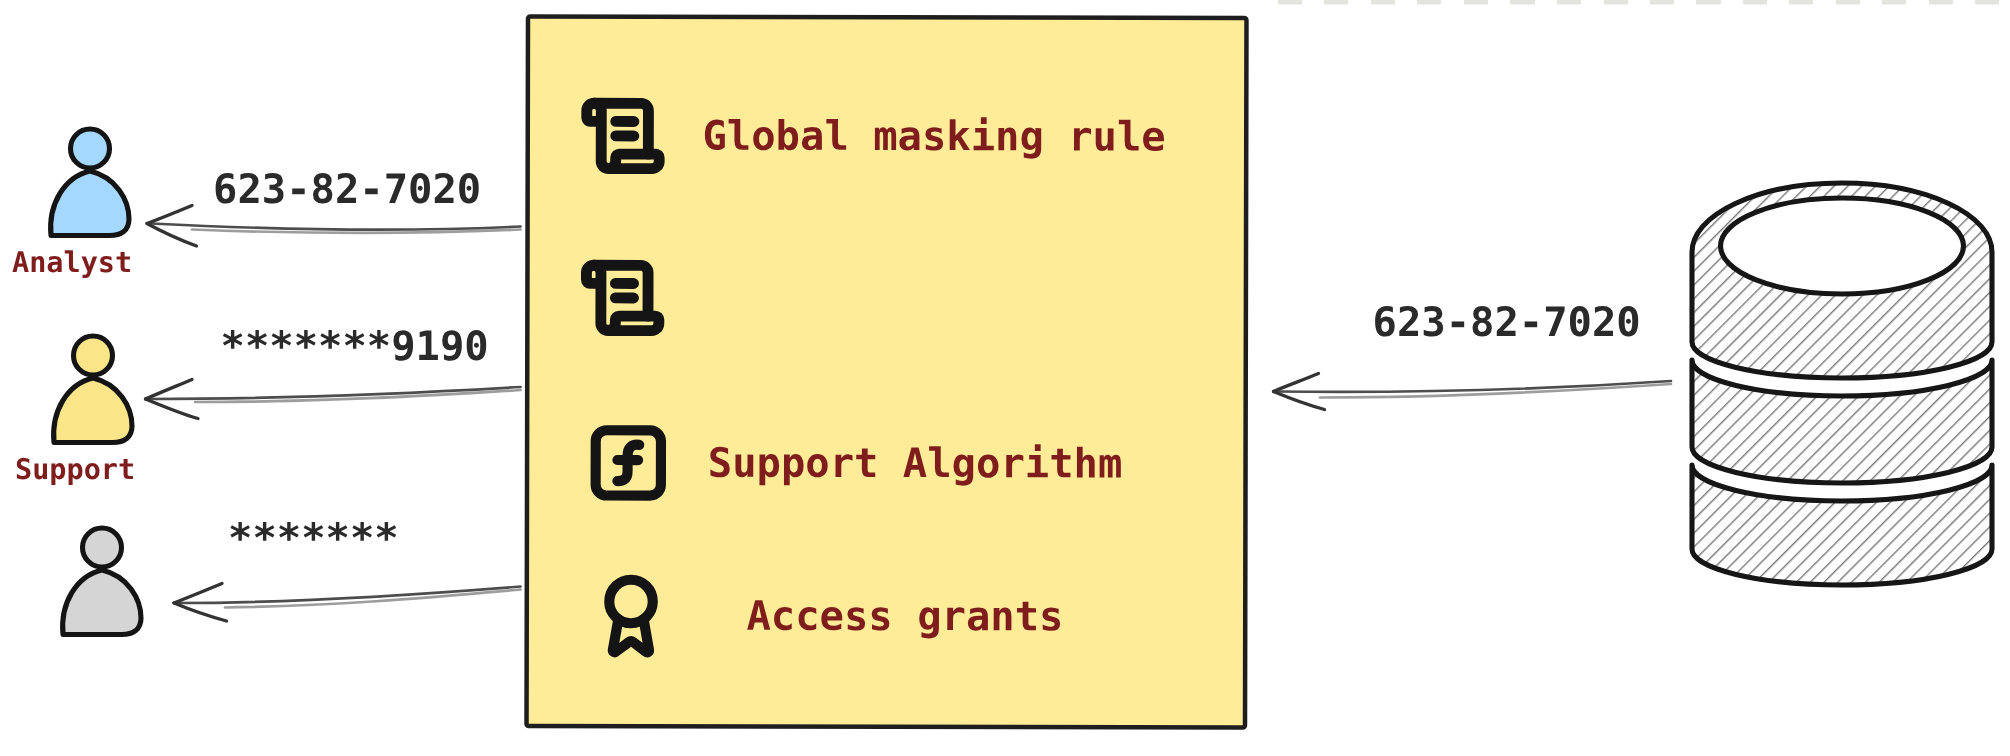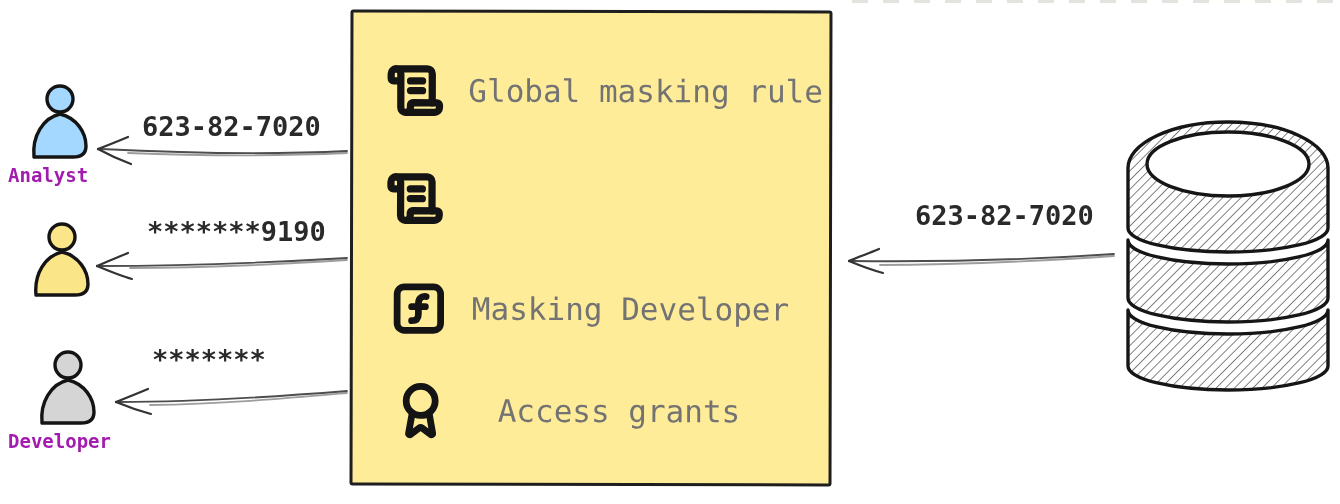--- a/index.html
+++ b/index.html
@@ -5,30 +5,30 @@
   * { margin:0; padding:0; box-sizing:border-box; }
   html,body { background:#fff; }
   #canvas {
     position:relative; width:1340px; height:504px; background:#ffffff;
     overflow:hidden;
     font-family:"DejaVu Sans Mono","Liberation Mono",monospace;
     color:#1e1e1e;
   }
   .abs { position:absolute; }
   .actor { position:absolute; width:130px; text-align:left; }
-  .actor-label { font-size:19px; font-weight:bold; letter-spacing:0; color:#a21caf; }
+  .actor-label { font-size:19px; font-weight:bold; letter-spacing:0; color:#7f1d1d; }
   .flow-label { position:absolute; font-size:27px; font-weight:bold; color:#2a2a2a; white-space:nowrap; }
   #masking-box {
     position:absolute; left:350px; top:10px; width:482px; height:476px;
     background:#ffec99; border:3px solid #1e1e1e; border-radius:3px;
     transform:rotate(0.12deg);
   }
   .box-row { position:absolute; left:33px; display:flex; align-items:center; gap:24px; height:60px; }
   .box-row .row-icon { flex:0 0 auto; }
-  .row-label { font-size:31px; font-weight:normal; color:#737373; white-space:nowrap; }
+  .row-label { font-size:27px; font-weight:bold; color:#7f1d1d; white-space:nowrap; }
   #arrow-layer { position:absolute; left:0; top:0; pointer-events:none; }
   #crop-dashes {
     position:absolute; left:852px; top:0; width:488px; height:3px;
     background:repeating-linear-gradient(90deg,#e4e4de 0 16px,transparent 16px 31px);
   }
 </style>
 </head>
 <body>
 
 <div id="canvas">
@@ -41,28 +41,28 @@
       <path d="M12,73 C10,52 21,34 38,30 C55,34 64,49 64,62 C64,69.5 59,73 51,73 Z" fill="#a5d8ff" stroke="#141414" stroke-width="3.4" stroke-linejoin="round"></path>
     </svg>
     <div class="actor-label">Analyst</div>
   </div>
 
   <div class="actor" style="left:10px; top:222px;">
     <svg width="72" height="76" viewBox="0 0 72 76" style="margin-left:14px;">
       <circle cx="38" cy="15" r="13" fill="#fae588" stroke="#141414" stroke-width="3.4"></circle>
       <path d="M12,73 C10,52 21,34 38,30 C55,34 64,49 64,62 C64,69.5 59,73 51,73 Z" fill="#fae588" stroke="#141414" stroke-width="3.4" stroke-linejoin="round"></path>
     </svg>
+    <div class="actor-label">Support</div>
   </div>
 
   <div class="actor" style="left:8px; top:350px;">
     <svg width="72" height="76" viewBox="0 0 72 76" style="margin-left:22px;">
       <circle cx="38" cy="15" r="13" fill="#d5d5d5" stroke="#141414" stroke-width="3.4"></circle>
       <path d="M12,73 C10,52 21,34 38,30 C55,34 64,49 64,62 C64,69.5 59,73 51,73 Z" fill="#d5d5d5" stroke="#141414" stroke-width="3.4" stroke-linejoin="round"></path>
     </svg>
-    <div class="actor-label">Developer</div>
   </div>
 
   <div class="flow-label" style="left:142px; top:111px;">623-82-7020</div>
   <div class="flow-label" style="left:147px; top:216px;">*******9190</div>
   <div class="flow-label" style="left:152px; top:344px;">*******</div>
   <div class="flow-label" style="left:915px; top:200px;">623-82-7020</div>
 
   <svg id="arrow-layer" width="1340" height="504" viewBox="0 0 1340 504">
     <g fill="none" stroke="#4d4d4d" stroke-width="1.8" stroke-linecap="round">
 
@@ -108,21 +108,21 @@
         <path d="M8 21h12a2 2 0 0 0 2-2v-1a1 1 0 0 0-1-1H11a1 1 0 0 0-1 1v1a2 2 0 1 1-4 0V5a2 2 0 1 0-4 0v2a1 1 0 0 0 1 1h3"></path>
       </svg>
     </div>
 
     <div class="box-row" style="top:266px; left:37px;">
       <svg class="row-icon" width="58" height="58" viewBox="0 0 24 24" fill="none" stroke="#141414" stroke-width="2.8" stroke-linecap="round" stroke-linejoin="round">
         <rect width="18" height="18" x="3" y="3" rx="3"></rect>
         <path d="M9 17c2 0 2.8-1 2.8-2.8V10c0-2 1-3.3 3.2-3"></path>
         <path d="M9 11.2h5.7"></path>
       </svg>
-      <span class="row-label">Masking Developer</span>
+      <span class="row-label">Support Algorithm</span>
     </div>
 
     <div class="box-row" style="top:368px; left:39px;gap:48px;">
       <svg class="row-icon" width="58" height="58" viewBox="0 0 24 24" fill="none" stroke="#141414" stroke-width="2.8" stroke-linecap="round" stroke-linejoin="round">
         <path d="m15.477 12.89 1.515 8.526a.5.5 0 0 1-.81.47l-3.58-2.687a1 1 0 0 0-1.197 0l-3.586 2.686a.5.5 0 0 1-.81-.469l1.514-8.526"></path>
         <circle cx="12" cy="8" r="6"></circle>
       </svg>
       <span class="row-label">Access grants</span>
     </div>
 

